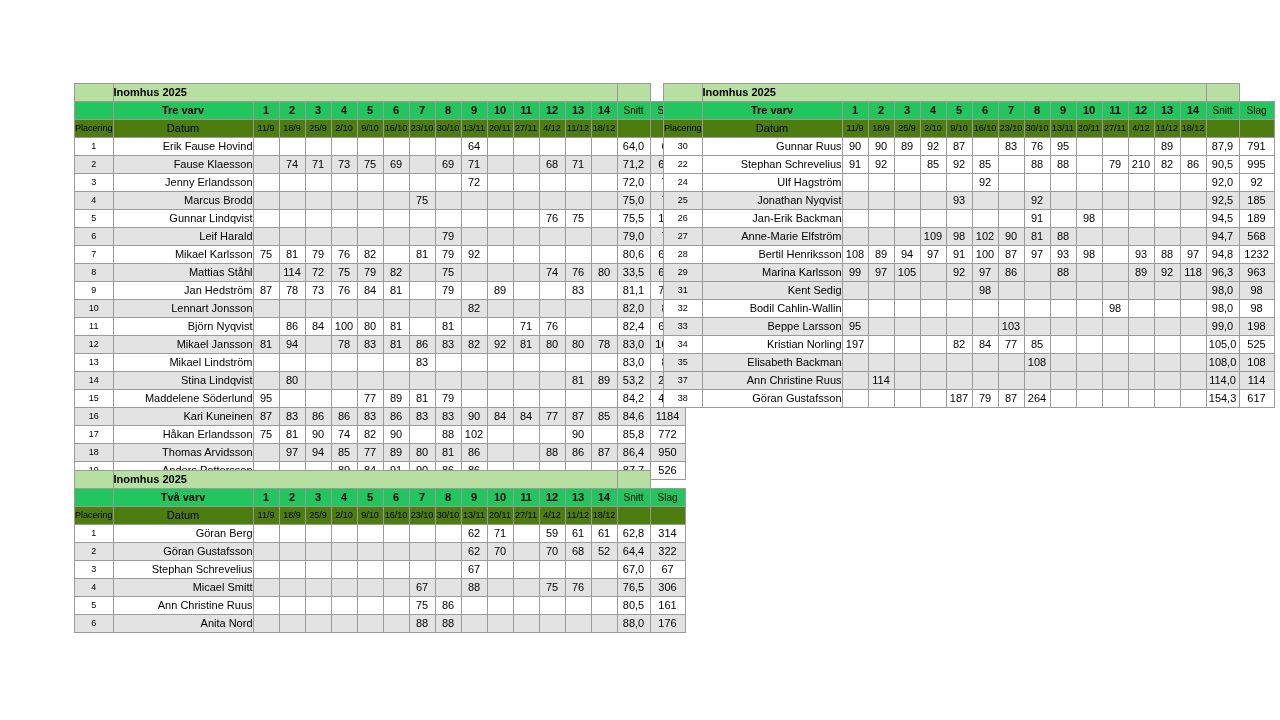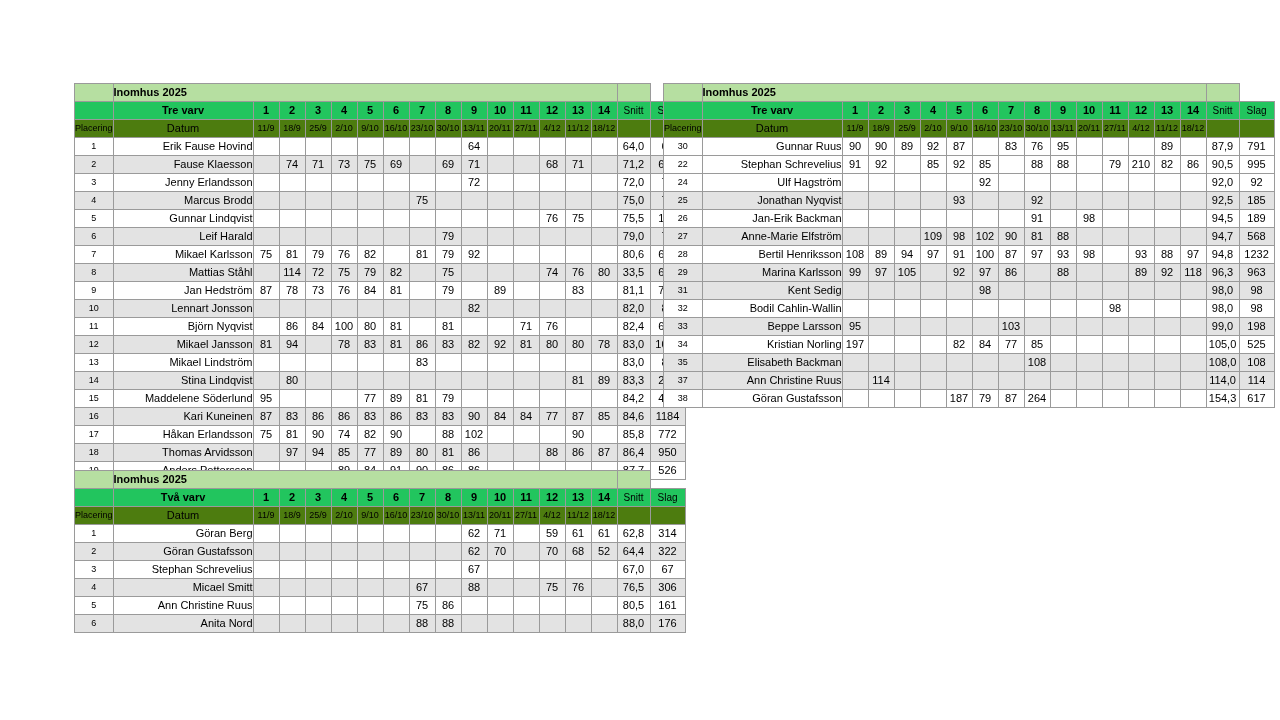--- a/index.html
+++ b/index.html
@@ -369,21 +369,21 @@
             <td class="num"></td>
             <td class="num"></td>
             <td class="num"></td>
             <td class="num"></td>
             <td class="num"></td>
             <td class="num"></td>
             <td class="num"></td>
             <td class="num"></td>
             <td class="num">81</td>
             <td class="num">89</td>
-            <td class="num">83,3</td>
+            <td class="num">53,2</td>
             <td class="num">250</td>
           </tr>
           <tr class="white">
             <td class="rank">15</td>
             <td class="name">Maddelene Söderlund</td>
             <td class="num">95</td>
             <td class="num"></td>
             <td class="num"></td>
             <td class="num"></td>
             <td class="num">77</td>

